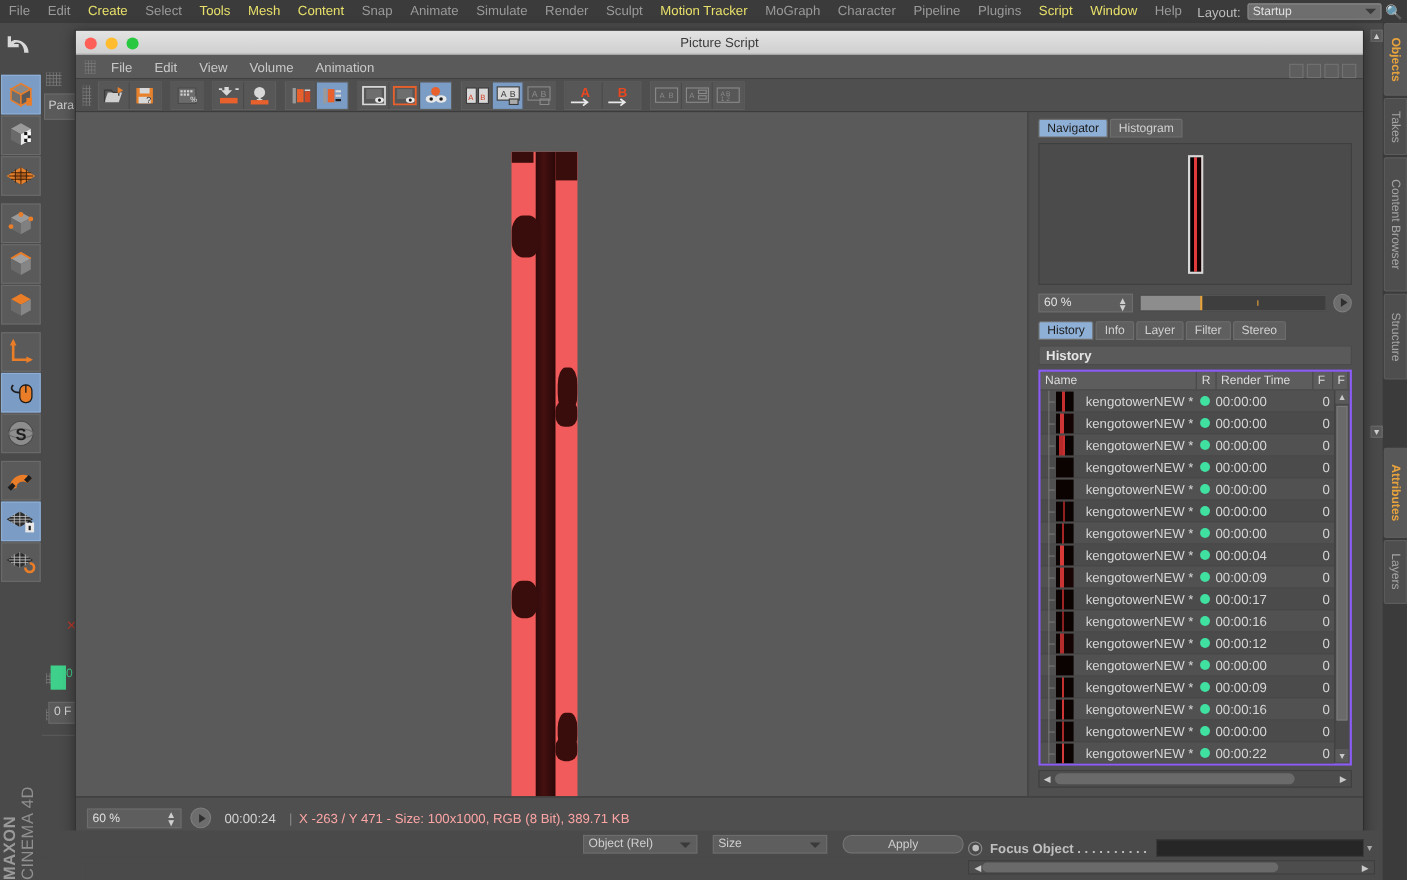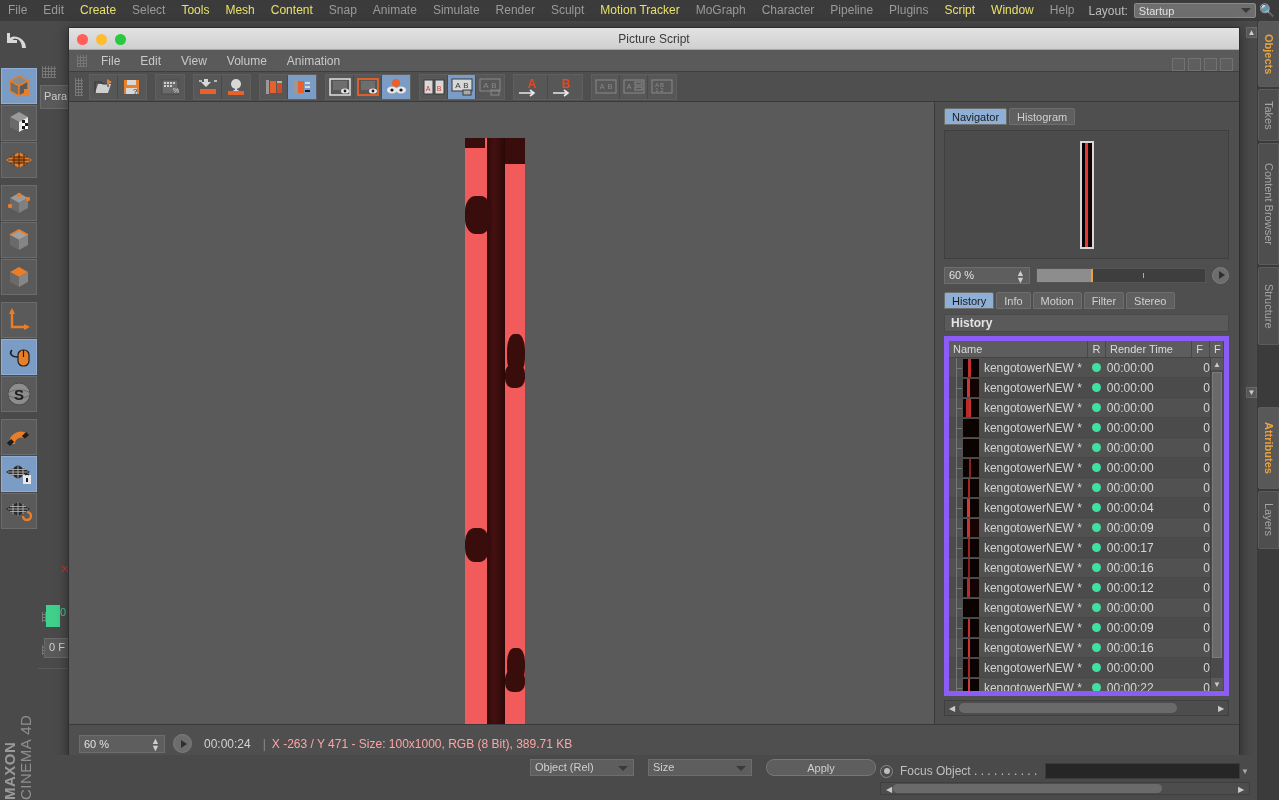--- a/index.html
+++ b/index.html
@@ -235,21 +235,21 @@
 
   #history-panel {
     position:absolute; left:8px; top:212px; right:10px; bottom:8px;
   }
   #history-head {
     height:18px; background:#5a5a5a; border:1px solid #494949;
     color:#e4e4e4; font-size:12px; font-weight:bold; padding:1px 6px;
   }
   #history-table {
     position:absolute; left:0; right:0; top:22px; bottom:20px;
-    border:5px solid #8b5cf6; background:#4d4d4d; overflow:hidden;
+    border:2px solid #8b5cf6; background:#4d4d4d; overflow:hidden;
   }
   #thead { display:flex; height:17px; background:#5d5d5d; border-bottom:1px solid #454545;}
   .th {
     font-size:11px; color:#dcdcdc; line-height:17px; padding:0 4px;
     border-right:1px solid #484848; overflow:hidden; white-space:nowrap;
   }
   .th-name { width:142px; }
   .th-r { width:18px; text-align:center;}
   .th-time { width:88px; }
   .th-f1 { width:18px; }
@@ -265,21 +265,21 @@
   .tree { width:14px; height:20px; position:relative;}
   .tree:before {
     content:""; position:absolute; left:7px; top:0; bottom:0; width:1px; background:#777;
   }
   .tree:after {
     content:""; position:absolute; left:7px; top:10px; width:6px; height:1px; background:#777;
   }
   .rthumb {
     width:16px; height:18px; background:#0c0202; margin-right:5px; flex:0 0 auto;
   }
-  .rname { width:104px; overflow:hidden; white-space:nowrap; }
+  .rname { width:104px; overflow:hidden; white-space:nowrap;text-align:right; }
   .rdot { width:20px; display:flex; justify-content:center;}
   .dot { width:9px; height:9px; border-radius:50%; background:#3fe0a0;}
   .rtime { width:86px; }
   .rframe { width:18px; text-align:right; }
   #vscroll {
     position:absolute; right:1px; top:17px; bottom:1px; width:13px;
     background:#4a4a4a; border-left:1px solid #3f3f3f;
   }
   .sc-arrow {
     height:12px; display:flex; align-items:center; justify-content:center; color:#c9c9c9; font-size:8px;
@@ -306,21 +306,21 @@
     position:absolute; right:5px; top:6px;
     border-left:5px solid transparent; border-right:5px solid transparent;
     border-top:5px solid #3a3a3a;
   }
   #apply-btn {
     width:110px; height:17px; background:#5e5e5e; border:1px solid #767676;
     border-radius:8px; text-align:center; line-height:16px; font-size:11px; color:#cfcfcf;
   }
   #focus-row {
     position:absolute; left:880px; top:762px; width:370px; height:18px;
-    display:flex; align-items:center;
+    display:flex; align-items:center;font-weight:bold;
   }
   .radio-o {
     width:13px; height:13px; border-radius:50%; border:1px solid #8a8a8a;
     display:flex; align-items:center; justify-content:center; margin-right:7px;
   }
   .radio-i { width:6px; height:6px; border-radius:50%; background:#bdbdbd;}
   #focus-label { font-size:12px; color:#bfbfbf; white-space:nowrap;}
   #focus-input {
     flex:1; height:16px; background:#262626; border:1px solid #3b3b3b; margin-left:8px;
   }
@@ -756,21 +756,21 @@
           <div class="nav-play">
             <div class="play-tri"></div>
           </div>
         </div>
       </div>
 
       <div id="history-panel">
         <div class="tabrow">
           <div class="tab active">History</div>
           <div class="tab">Info</div>
-          <div class="tab">Motion</div>
+          <div class="tab">Layer</div>
           <div class="tab">Filter</div>
           <div class="tab">Stereo</div>
         </div>
         <div id="history-head">History</div>
         <div id="history-table">
           <div id="thead">
             <div class="th th-name">Name</div>
             <div class="th th-r">R</div>
             <div class="th th-time">Render Time</div>
             <div class="th th-f1">F</div>

